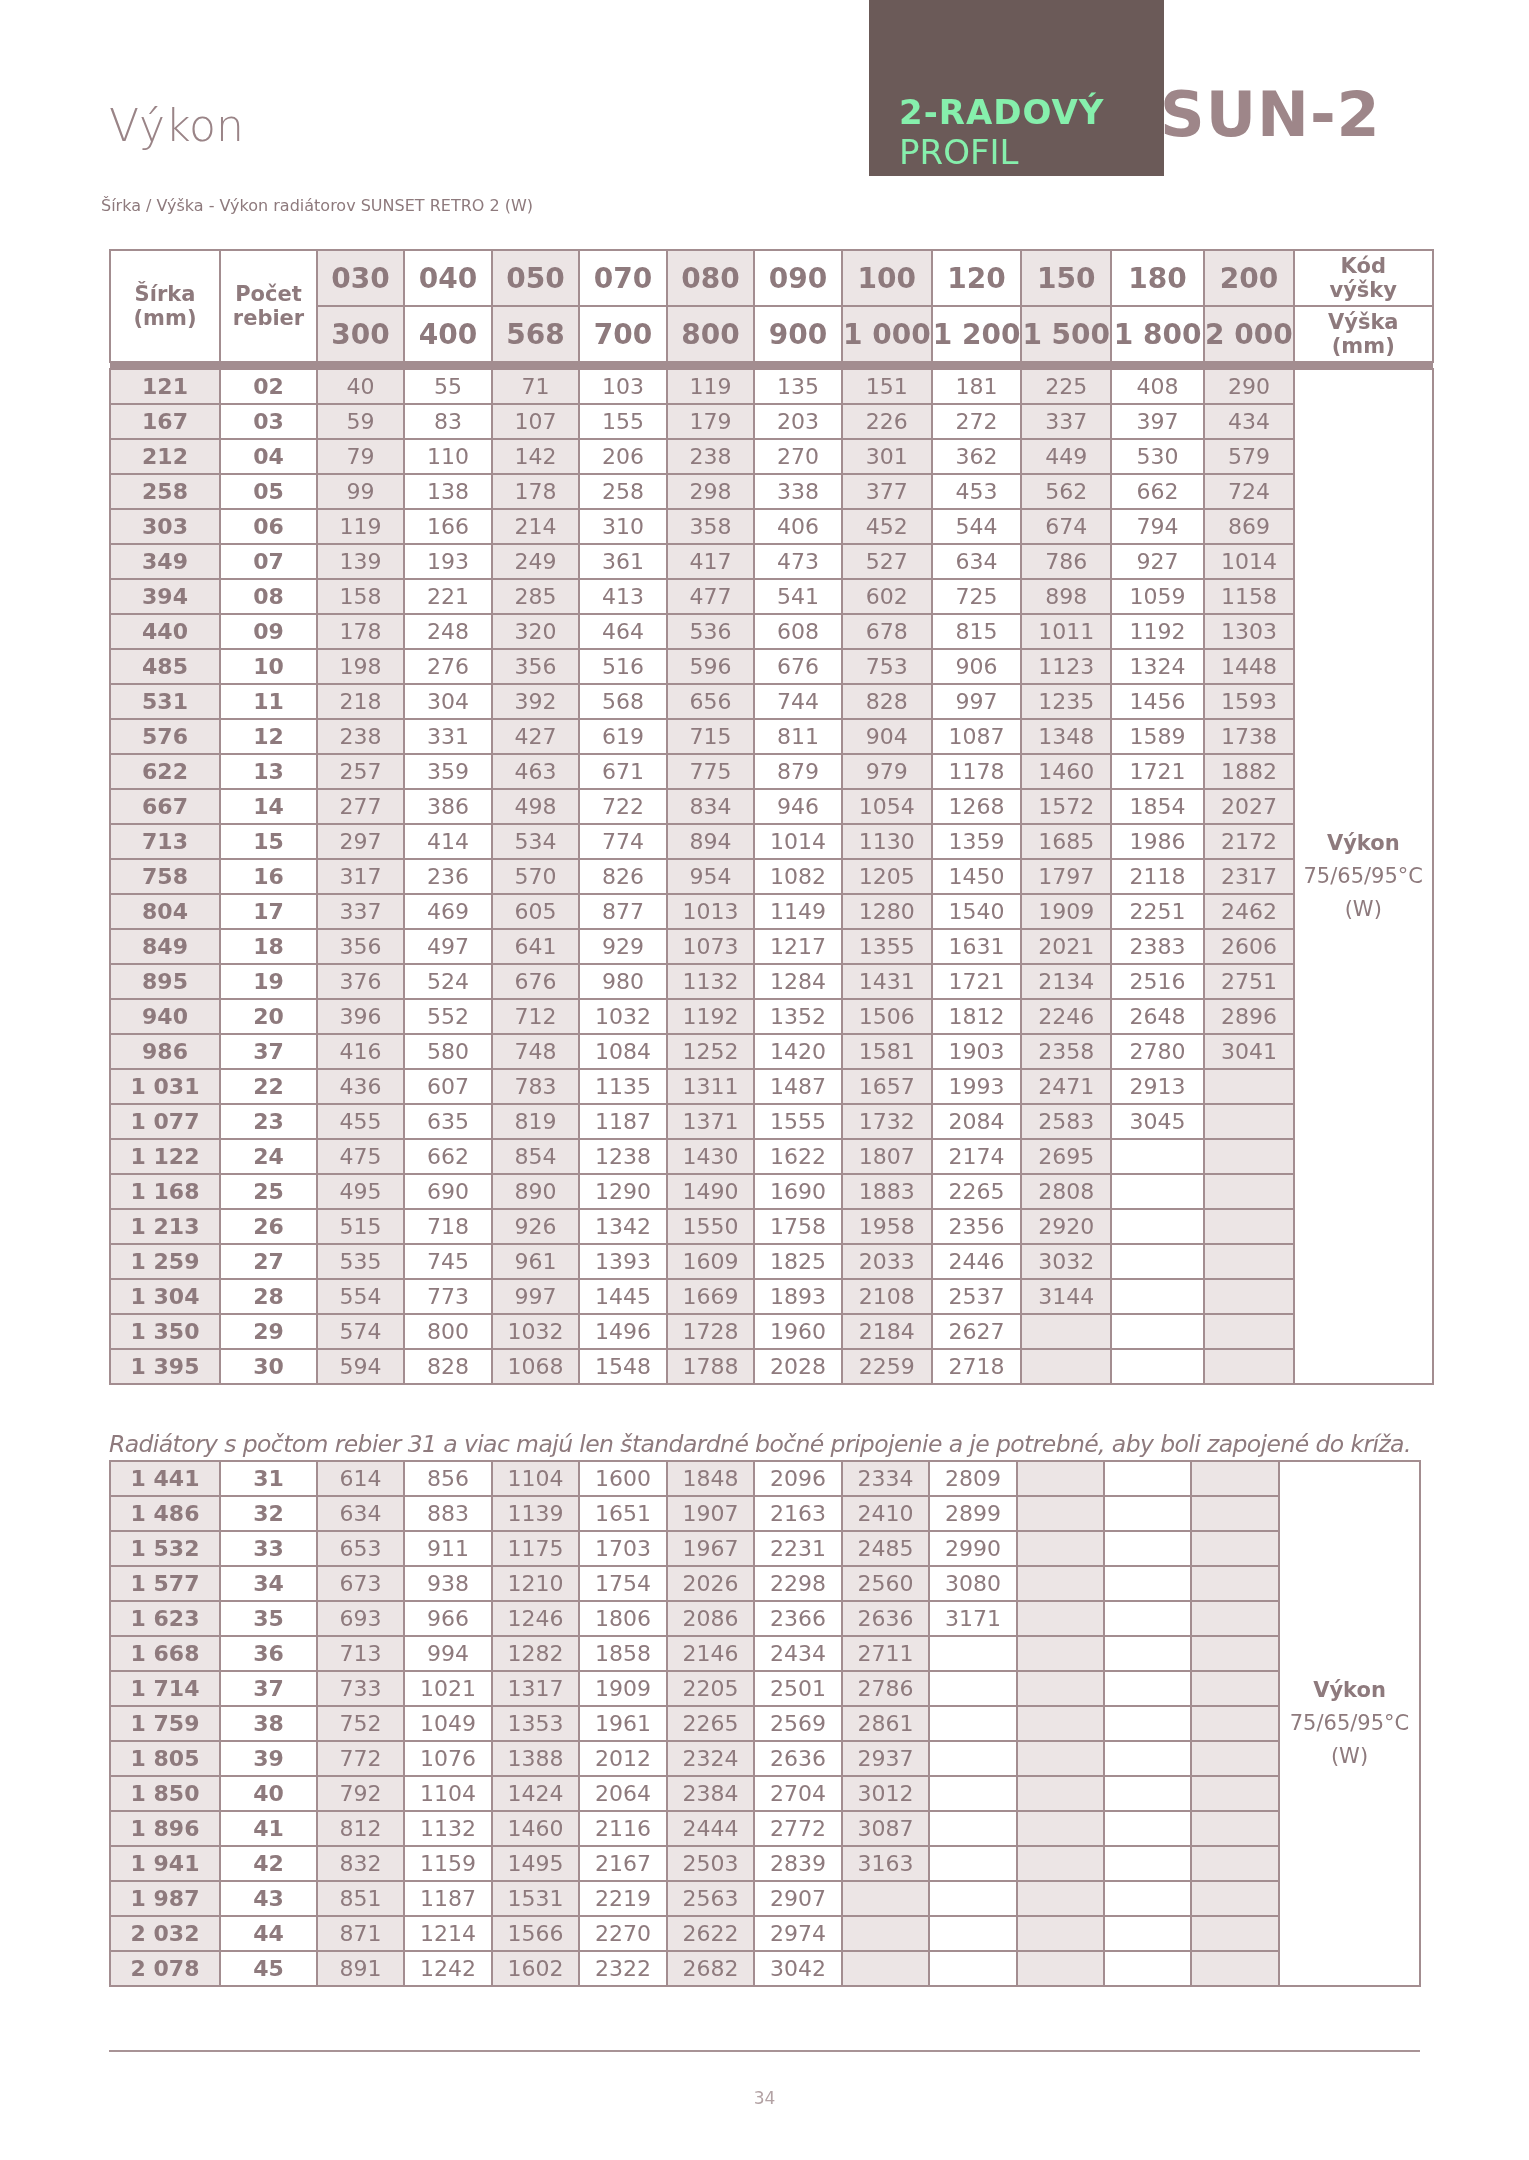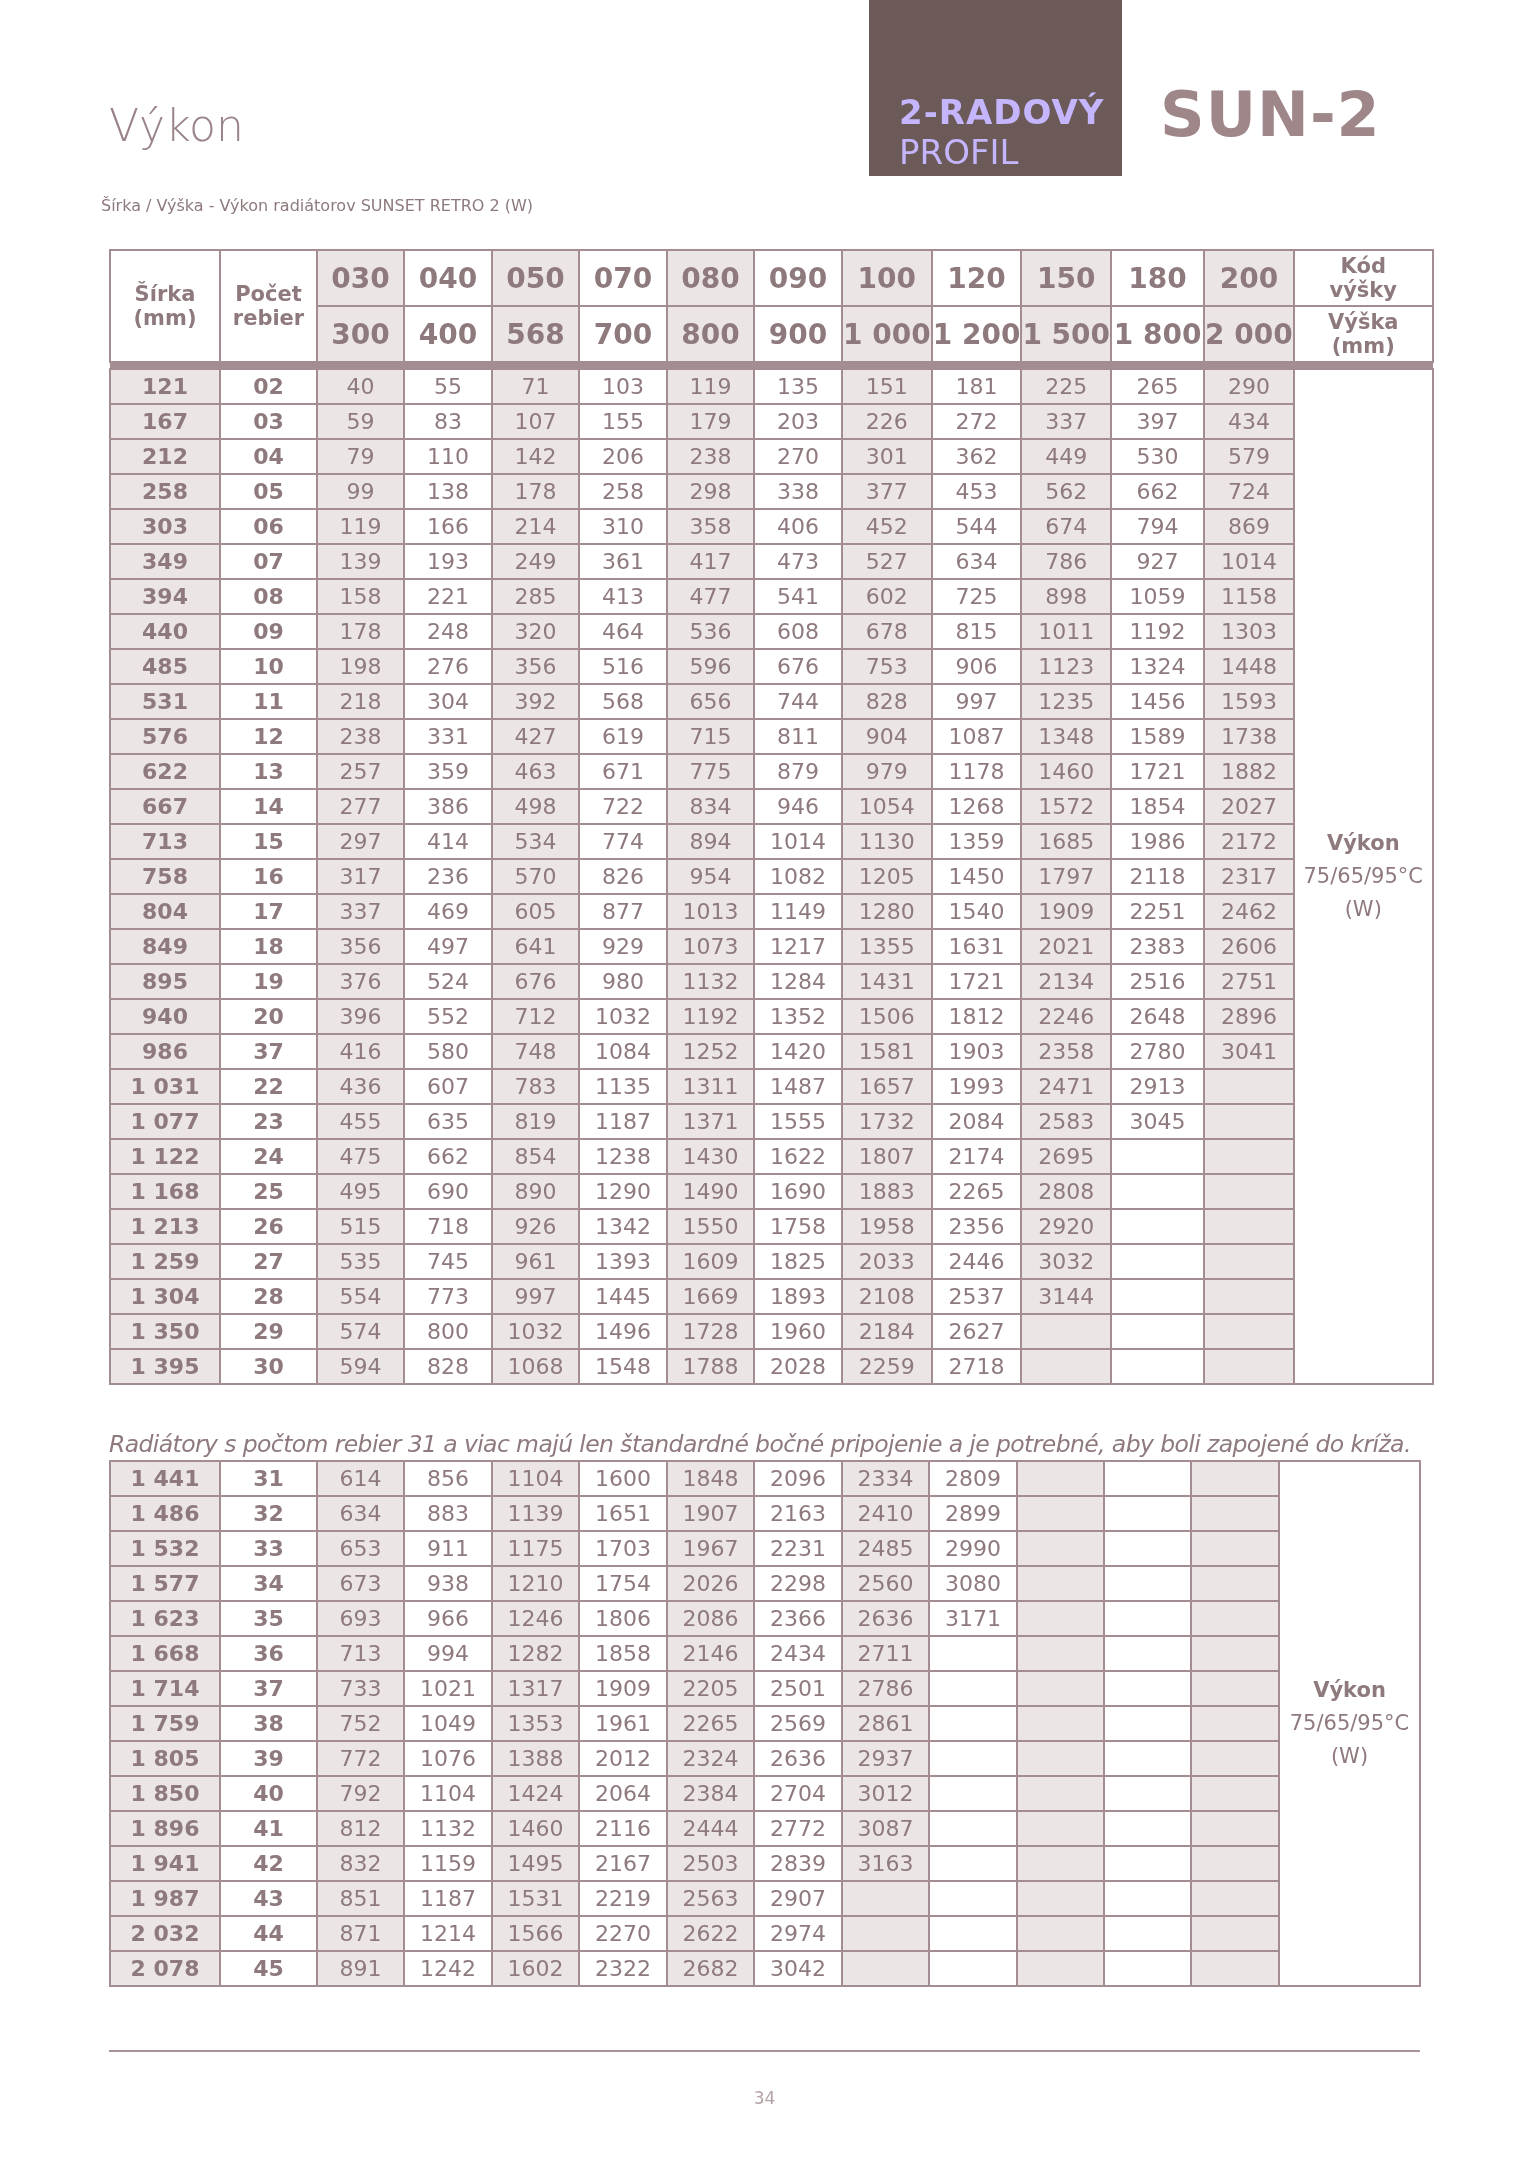--- a/index.html
+++ b/index.html
@@ -7,22 +7,22 @@
     width: 1529px; height: 2160px; position: relative; overflow: hidden;
     font-family: "DejaVu Sans", "Liberation Sans", sans-serif;
     color: #8e7a7d;
   }
   .page-title {
     position: absolute; left: 109px; top: 100px;
     font-size: 44px; font-weight: 300; color: #9a8487;
     font-family: "DejaVu Sans", sans-serif; letter-spacing: 0px;
   }
   .profile-box {
-    position: absolute; left: 869px; top: 0; width: 253px; height: 176px;
-    background: #6b5a58; color: #c4b5fd;
+    position: absolute; left: 869px; top: 0; width: 295px; height: 176px;
+    background: #6b5a58; color: #86efac;
   }
   .profile-box .line1 {
     position: absolute; left: 30px; top: 92px;
     font-size: 34px; font-weight: bold; letter-spacing: 1px;
     font-family: "DejaVu Sans", sans-serif;
   }
   .profile-box .line2 {
     position: absolute; left: 30px; top: 132px;
     font-size: 34px; font-weight: normal;
     font-family: "DejaVu Sans", sans-serif;
@@ -163,21 +163,21 @@
         <td class="bold">02</td>
         <td class="shade">40</td>
         <td class="">55</td>
         <td class="shade">71</td>
         <td class="">103</td>
         <td class="shade">119</td>
         <td class="">135</td>
         <td class="shade">151</td>
         <td class="">181</td>
         <td class="shade">225</td>
-        <td class="">265</td>
+        <td class="">408</td>
         <td class="shade">290</td>
         <td class="sidelabel" rowspan="29">
           <b>Výkon</b>
           <div>75/65/95°C</div>
           <div>(W)</div>
         </td>
       </tr>
       <tr class="drow">
         <td class="shade bold">167</td>
         <td class="bold">03</td>

